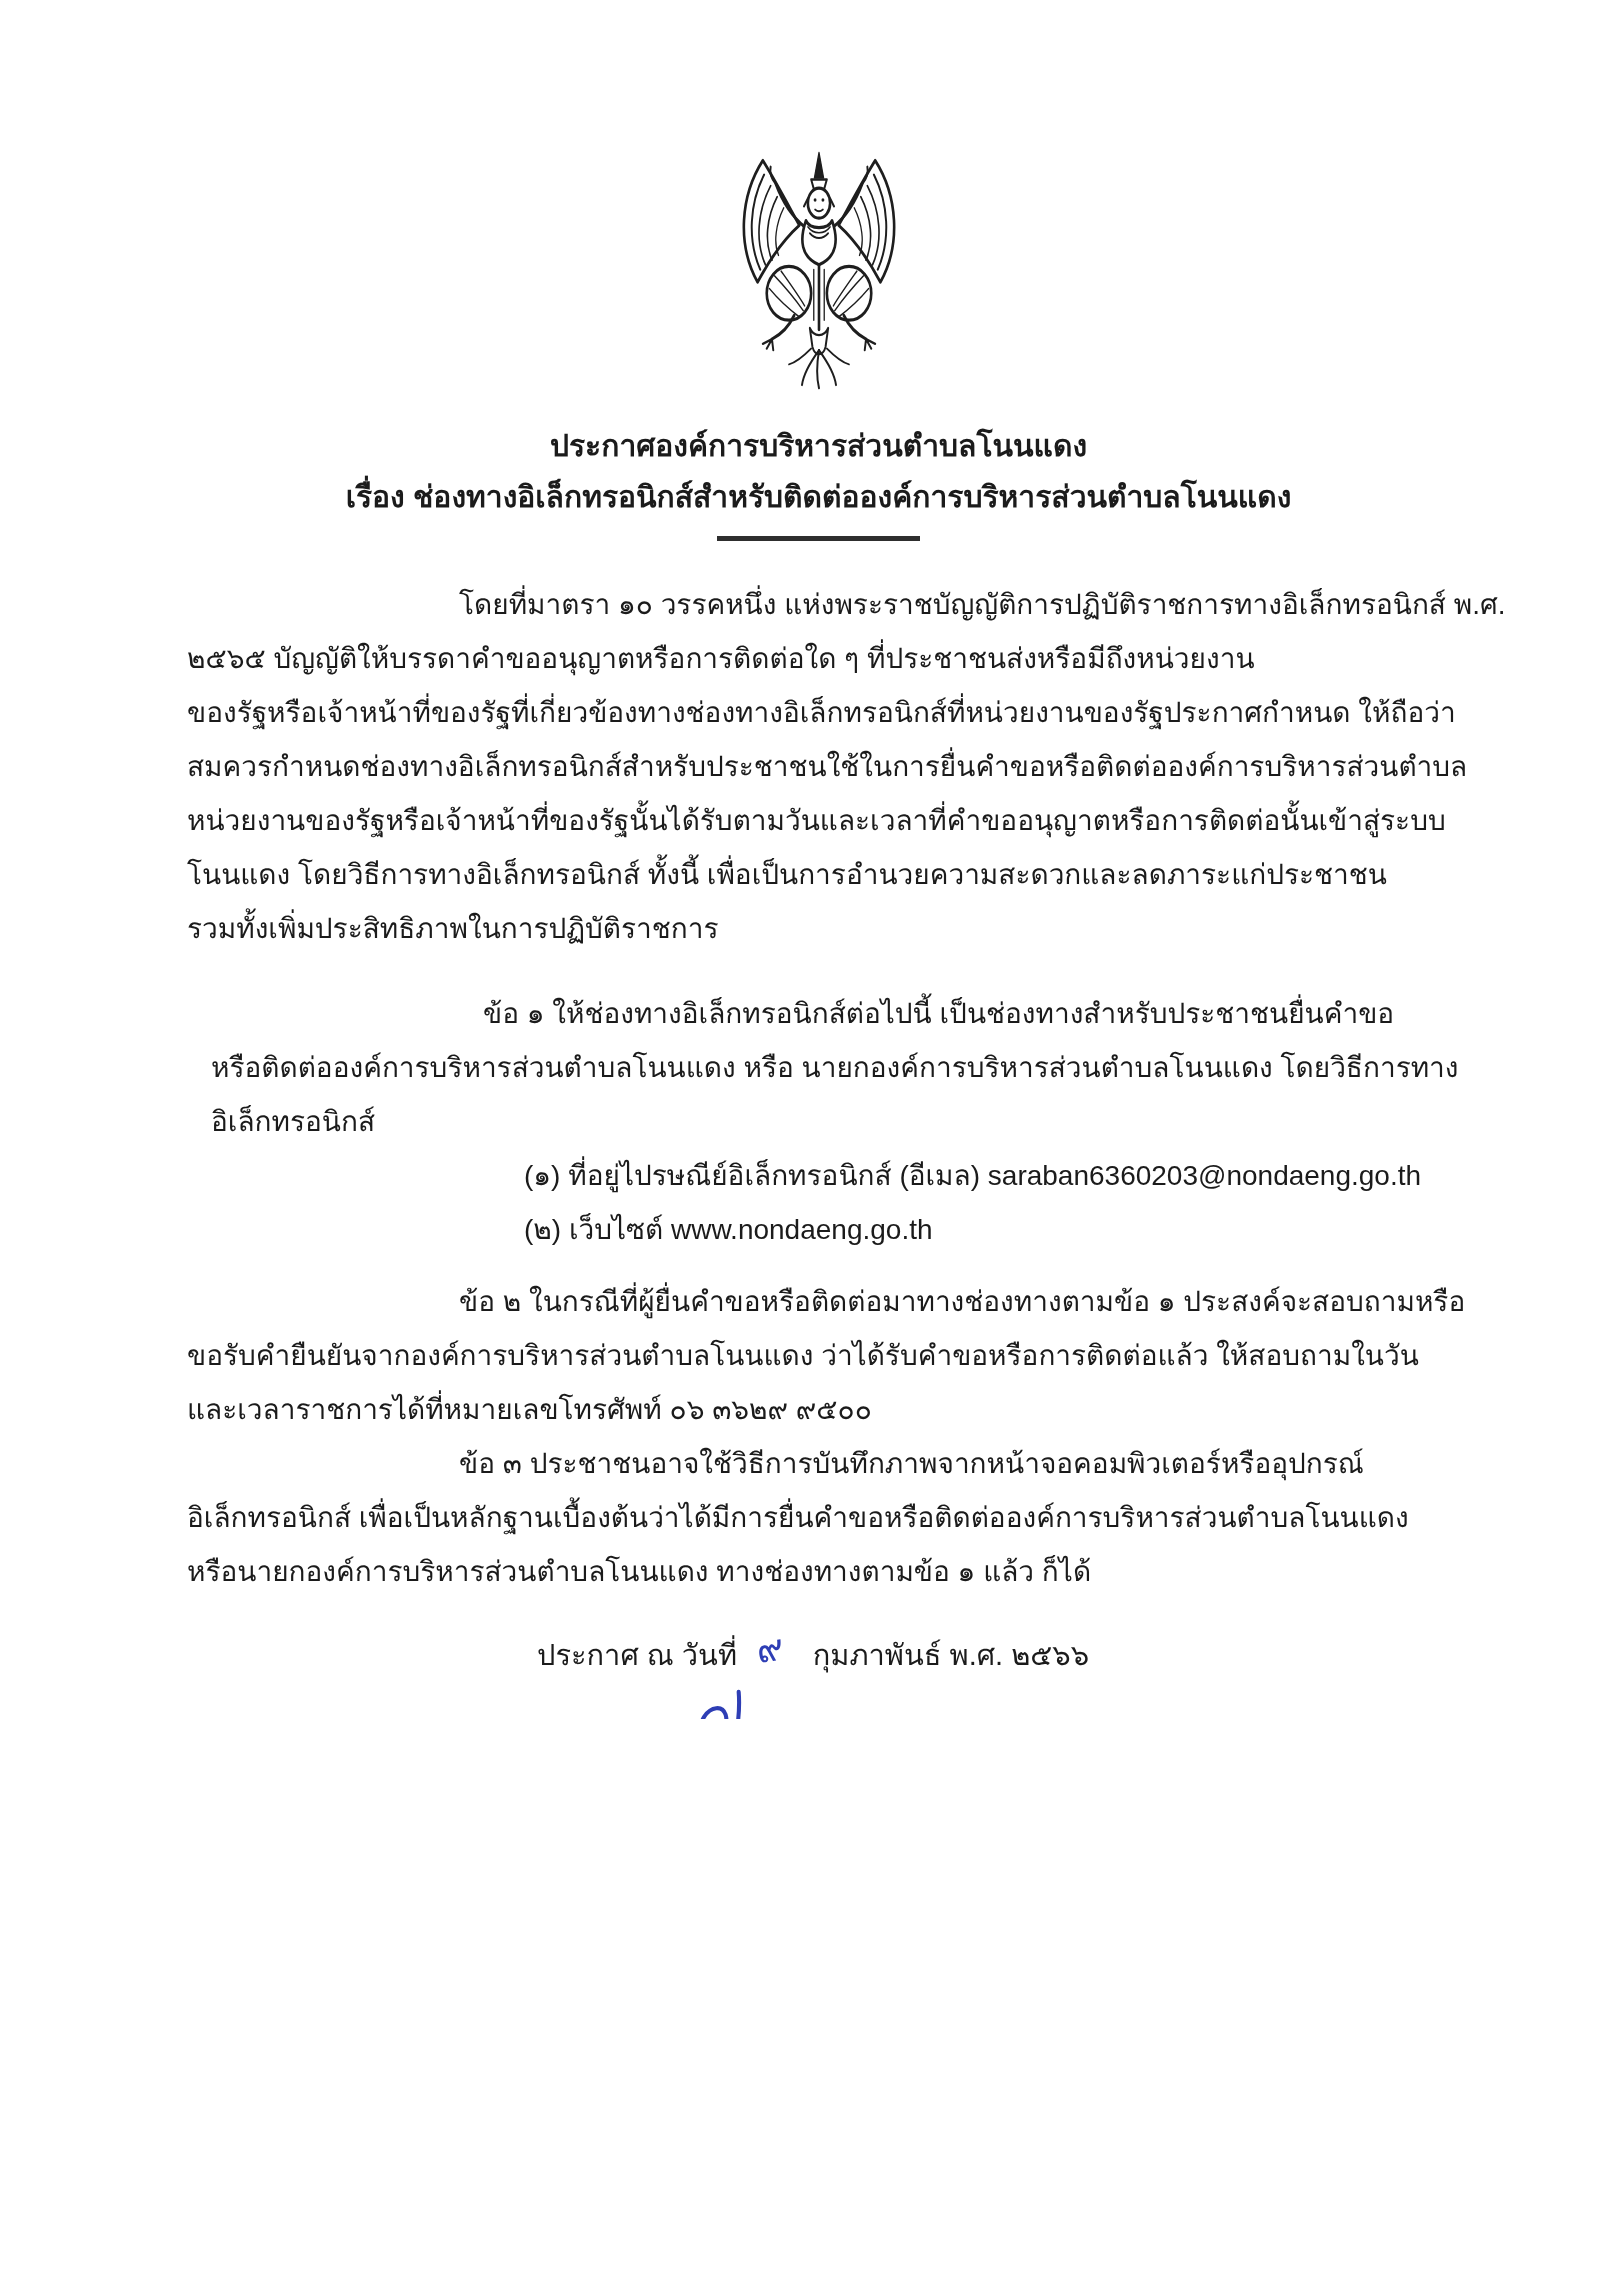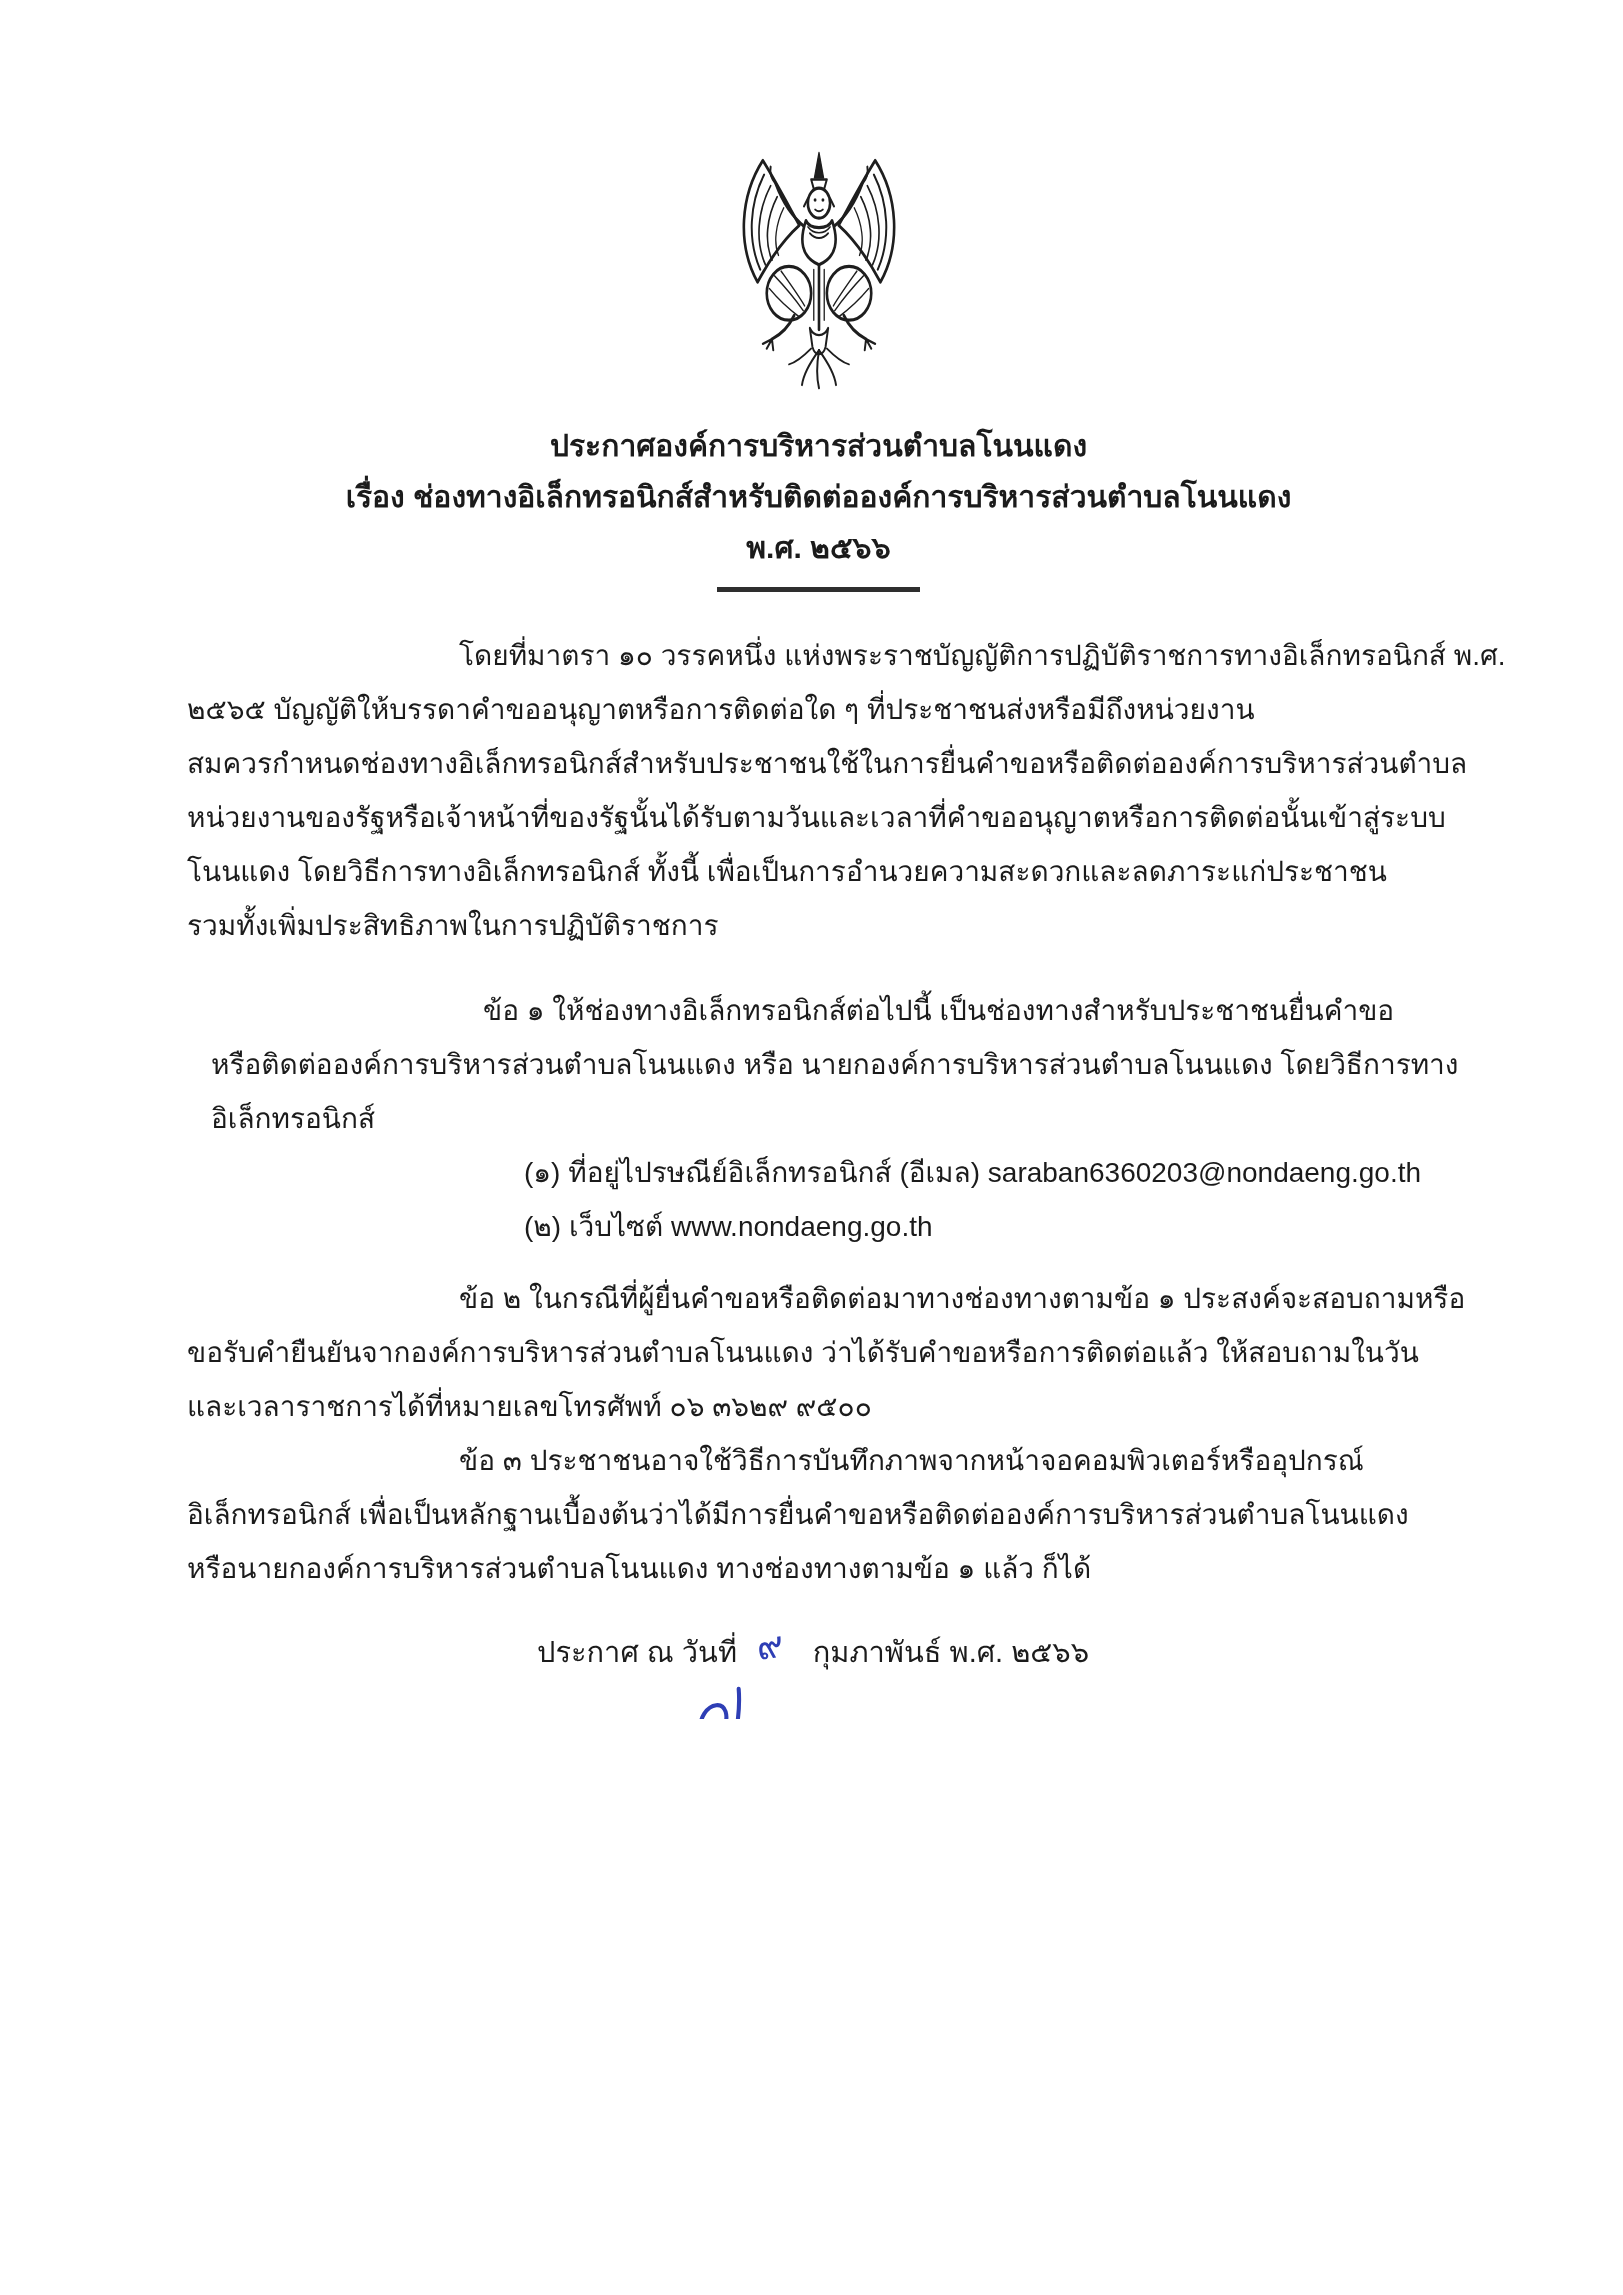--- a/index.html
+++ b/index.html
@@ -115,28 +115,28 @@
           <path d="M78,238 l-14,6 m14,-6 l-8,12 m8,-12 l2,14" stroke-width="3"></path>
           <path d="M188,208 C196,222 208,232 222,238"></path>
           <path d="M222,238 l14,6 m-14,-6 l8,12 m-8,-12 l-2,14" stroke-width="3"></path>
         </g>
       </svg>
     </div>
 
     <div class="title-block">
       <div class="title-line">ประกาศองค์การบริหารส่วนตำบลโนนแดง</div>
       <div class="title-line">เรื่อง ช่องทางอิเล็กทรอนิกส์สำหรับติดต่อองค์การบริหารส่วนตำบลโนนแดง</div>
-      <div class="title-line">พ.ศ. ๒๕๖๖</div>
     </div>
 
     <div class="title-divider"></div>
 
     <div class="para p1">
       <div class="doc-line indent">โดยที่มาตรา ๑๐ วรรคหนึ่ง แห่งพระราชบัญญัติการปฏิบัติราชการทางอิเล็กทรอนิกส์ พ.ศ.</div>
       <div class="doc-line">๒๕๖๕ บัญญัติให้บรรดาคำขออนุญาตหรือการติดต่อใด ๆ ที่ประชาชนส่งหรือมีถึงหน่วยงาน</div>
+      <div class="doc-line">ของรัฐหรือเจ้าหน้าที่ของรัฐที่เกี่ยวข้องทางช่องทางอิเล็กทรอนิกส์ที่หน่วยงานของรัฐประกาศกำหนด ให้ถือว่า</div>
       <div class="doc-line">สมควรกำหนดช่องทางอิเล็กทรอนิกส์สำหรับประชาชนใช้ในการยื่นคำขอหรือติดต่อองค์การบริหารส่วนตำบล</div>
       <div class="doc-line">หน่วยงานของรัฐหรือเจ้าหน้าที่ของรัฐนั้นได้รับตามวันและเวลาที่คำขออนุญาตหรือการติดต่อนั้นเข้าสู่ระบบ</div>
       <div class="doc-line">โนนแดง  โดยวิธีการทางอิเล็กทรอนิกส์  ทั้งนี้ เพื่อเป็นการอำนวยความสะดวกและลดภาระแก่ประชาชน</div>
       <div class="doc-line">รวมทั้งเพิ่มประสิทธิภาพในการปฏิบัติราชการ</div>
     </div>
 
 
     <div class="para clause1">
       <div class="doc-line indent">ข้อ ๑  ให้ช่องทางอิเล็กทรอนิกส์ต่อไปนี้  เป็นช่องทางสำหรับประชาชนยื่นคำขอ</div>
       <div class="doc-line">หรือติดต่อองค์การบริหารส่วนตำบลโนนแดง  หรือ นายกองค์การบริหารส่วนตำบลโนนแดง  โดยวิธีการทาง</div>

